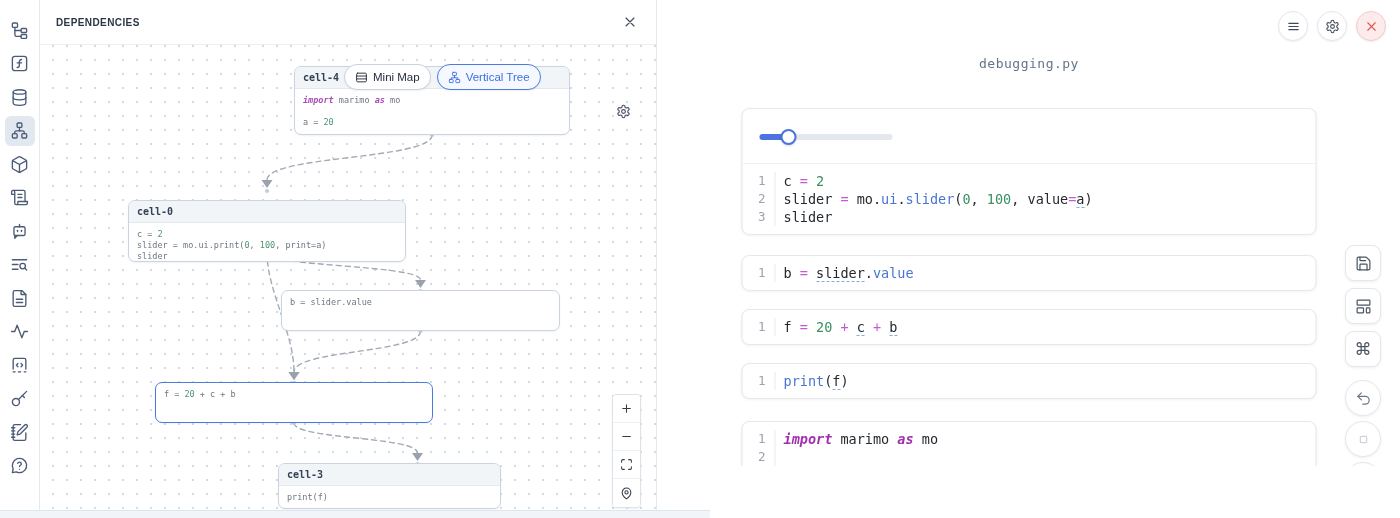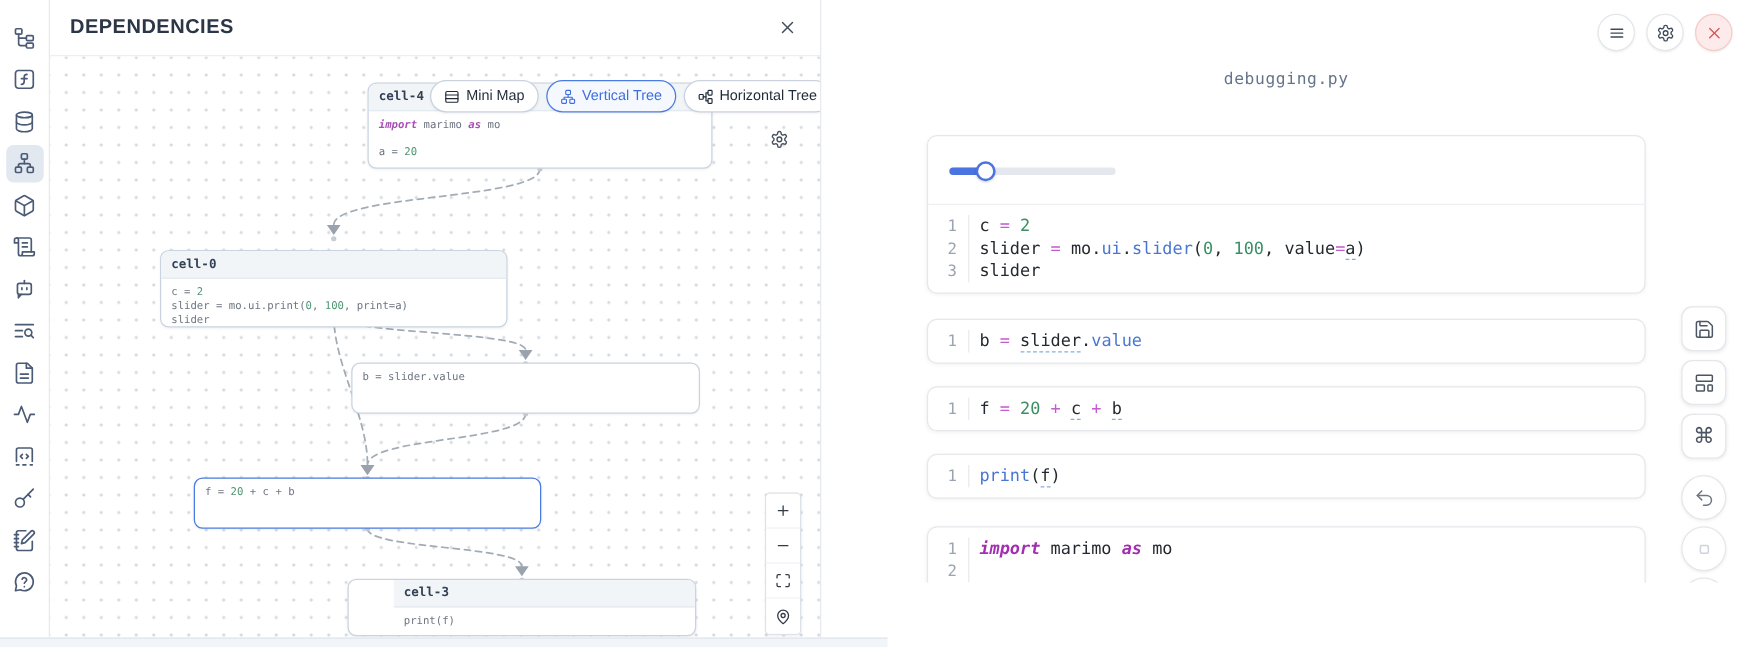--- a/index.html
+++ b/index.html
@@ -15,21 +15,21 @@
                display:flex; align-items:center; justify-content:center; color:#4b5b76; cursor:pointer; }
   .side-item.active { background:#e2e8f0; }
   .side-item svg { width:19px; height:19px; }
   svg { fill:none; stroke:currentColor; stroke-width:1.7; stroke-linecap:round; stroke-linejoin:round; }
 
   
   .dep-panel { position:absolute; left:40px; top:0; width:617px; height:510px; background:#fff;
                border-right:1px solid #e6eaf0; }
   .dep-header { position:relative; height:45px; border-bottom:1px solid #eceff3; display:flex;
                 align-items:center; padding:0 16px; background:#fff; z-index:7; }
-  .dep-title { font-size:16px; font-weight:bold; letter-spacing:.4px; color:#2b3647;text-align:center; }
+  .dep-title { font-size:10px; font-weight:bold; letter-spacing:.4px; color:#2b3647;text-align:center; }
   .panel-close { position:absolute; right:16px; top:13px; width:20px; height:20px; border:none;
                  background:transparent; color:#3f4a5a; cursor:pointer; }
   .panel-close svg { width:16px; height:16px; }
 
   .graph { position:absolute; left:0; top:45px; width:616px; height:465px; overflow:hidden;
            background-image:radial-gradient(circle, #d4dae2 1.1px, transparent 1.35px);
            background-size:14px 14px; background-position:6px 8px; }
   .edges-svg { position:absolute; left:0; top:0; z-index:1; }
   .edge { stroke:#a3abb5; stroke-width:1.4; stroke-dasharray:5 4; fill:none; }
   .arrow { fill:#9aa3ad; stroke:none; }
@@ -297,32 +297,20 @@
               <svg viewBox="0 0 24 24">
                 <rect x="8.5" y="2.5" width="7" height="6" rx="1.2"></rect>
                 <rect x="2.5" y="15.5" width="7" height="6" rx="1.2"></rect>
                 <rect x="14.5" y="15.5" width="7" height="6" rx="1.2"></rect>
                 <path d="M12 8.5v4"></path>
                 <path d="M6 15.5v-3h12v3"></path>
               </svg>
             </span>
             <span>Vertical Tree</span>
           </button>
-          <button class="vbtn">
-            <span style="display:flex">
-              <svg viewBox="0 0 24 24">
-                <rect x="2.5" y="8.5" width="6" height="7" rx="1.2"></rect>
-                <rect x="15.5" y="2.5" width="6" height="7" rx="1.2"></rect>
-                <rect x="15.5" y="14.5" width="6" height="7" rx="1.2"></rect>
-                <path d="M8.5 12h4"></path>
-                <path d="M15.5 6h-3v12h3"></path>
-              </svg>
-            </span>
-            <span>Horizontal Tree</span>
-          </button>
         </div>
       <button class="graph-gear" id="graphGear">
           <span style="display:flex">
             <svg viewBox="0 0 24 24">
               <path d="M12.22 2h-.44a2 2 0 0 0-2 2v.18a2 2 0 0 1-1 1.73l-.43.25a2 2 0 0 1-2 0l-.15-.08a2 2 0 0 0-2.73.73l-.22.38a2 2 0 0 0 .73 2.73l.15.1a2 2 0 0 1 1 1.72v.51a2 2 0 0 1-1 1.74l-.15.09a2 2 0 0 0-.73 2.73l.22.38a2 2 0 0 0 2.73.73l.15-.08a2 2 0 0 1 2 0l.43.25a2 2 0 0 1 1 1.73V20a2 2 0 0 0 2 2h.44a2 2 0 0 0 2-2v-.18a2 2 0 0 1 1-1.73l.43-.25a2 2 0 0 1 2 0l.15.08a2 2 0 0 0 2.73-.73l.22-.39a2 2 0 0 0-.73-2.73l-.15-.08a2 2 0 0 1-1-1.74v-.5a2 2 0 0 1 1-1.74l.15-.09a2 2 0 0 0 .73-2.73l-.22-.38a2 2 0 0 0-2.73-.73l-.15.08a2 2 0 0 1-2 0l-.43-.25a2 2 0 0 1-1-1.73V4a2 2 0 0 0-2-2z"></path>
               <circle cx="12" cy="12" r="3"></circle>
             </svg>
           </span>
         </button>
       <div class="zoom-controls" id="zoomControls">
@@ -367,21 +355,21 @@
         <div class="node" style="left: 88px; top: 155px; width: 278px; height: 62px;">
           <div class="node-header">cell-0</div>
           <div class="node-body"><div><span class="tok-t">c = </span><span class="tok-num">2</span></div><div><span class="tok-t">slider = mo.ui.print(</span><span class="tok-num">0</span><span class="tok-t">, </span><span class="tok-num">100</span><span class="tok-t">, print=a)</span></div><div><span class="tok-t">slider</span></div></div>
         </div>
         <div class="node" style="left: 241px; top: 245px; width: 279px; height: 41px;">
           <div class="node-body"><div><span class="tok-t">b = slider.value</span></div></div>
         </div>
         <div class="node selected" style="left: 115px; top: 337px; width: 278px; height: 41px;">
           <div class="node-body"><div><span class="tok-t">f = </span><span class="tok-num">20</span><span class="tok-t"> + c + b</span></div></div>
         </div>
-        <div class="node" style="left: 238px; top: 418px; width: 279px; height: 46px; padding-left: 36px;">
+        <div class="node" style="left: 238px; top: 418px; width: 223px; height: 46px;">
           <div class="node-header">cell-3</div>
           <div class="node-body"><div><span class="tok-t">print(f)</span></div></div>
         </div>
       </div>
   </section>
 
   <div class="bottom-bar"></div>
 
   <main class="notebook">
     <div class="nb-title">debugging.py</div>

